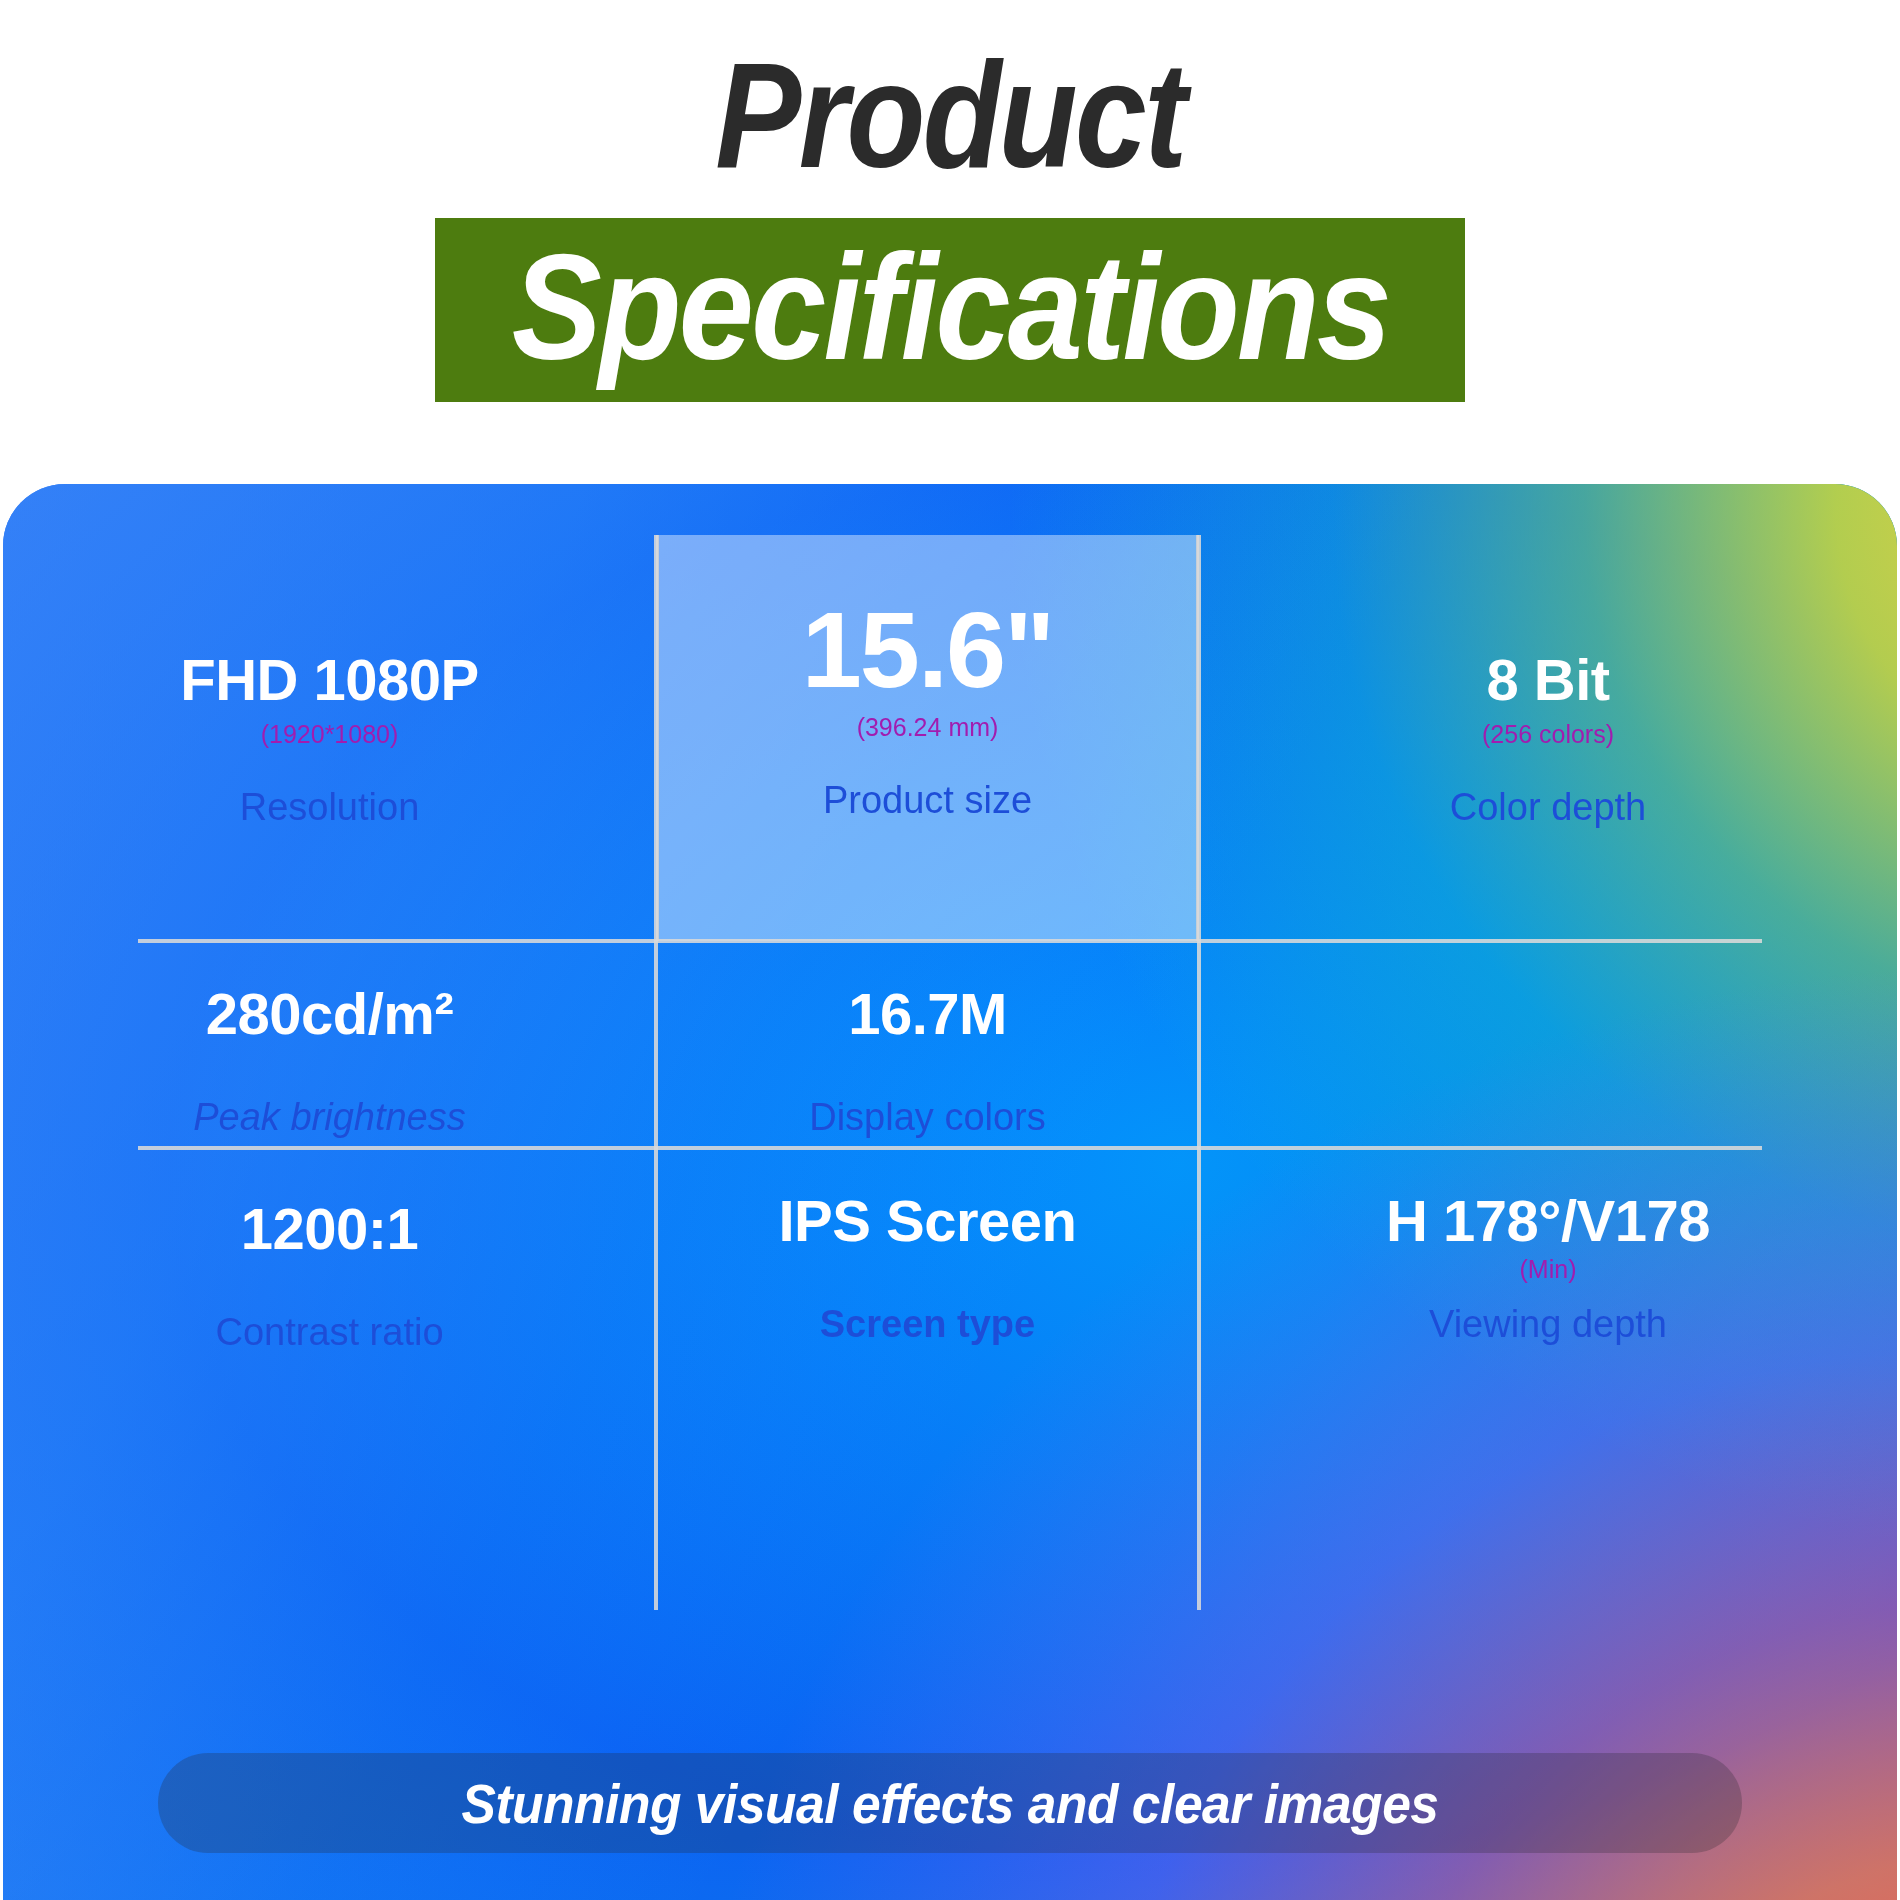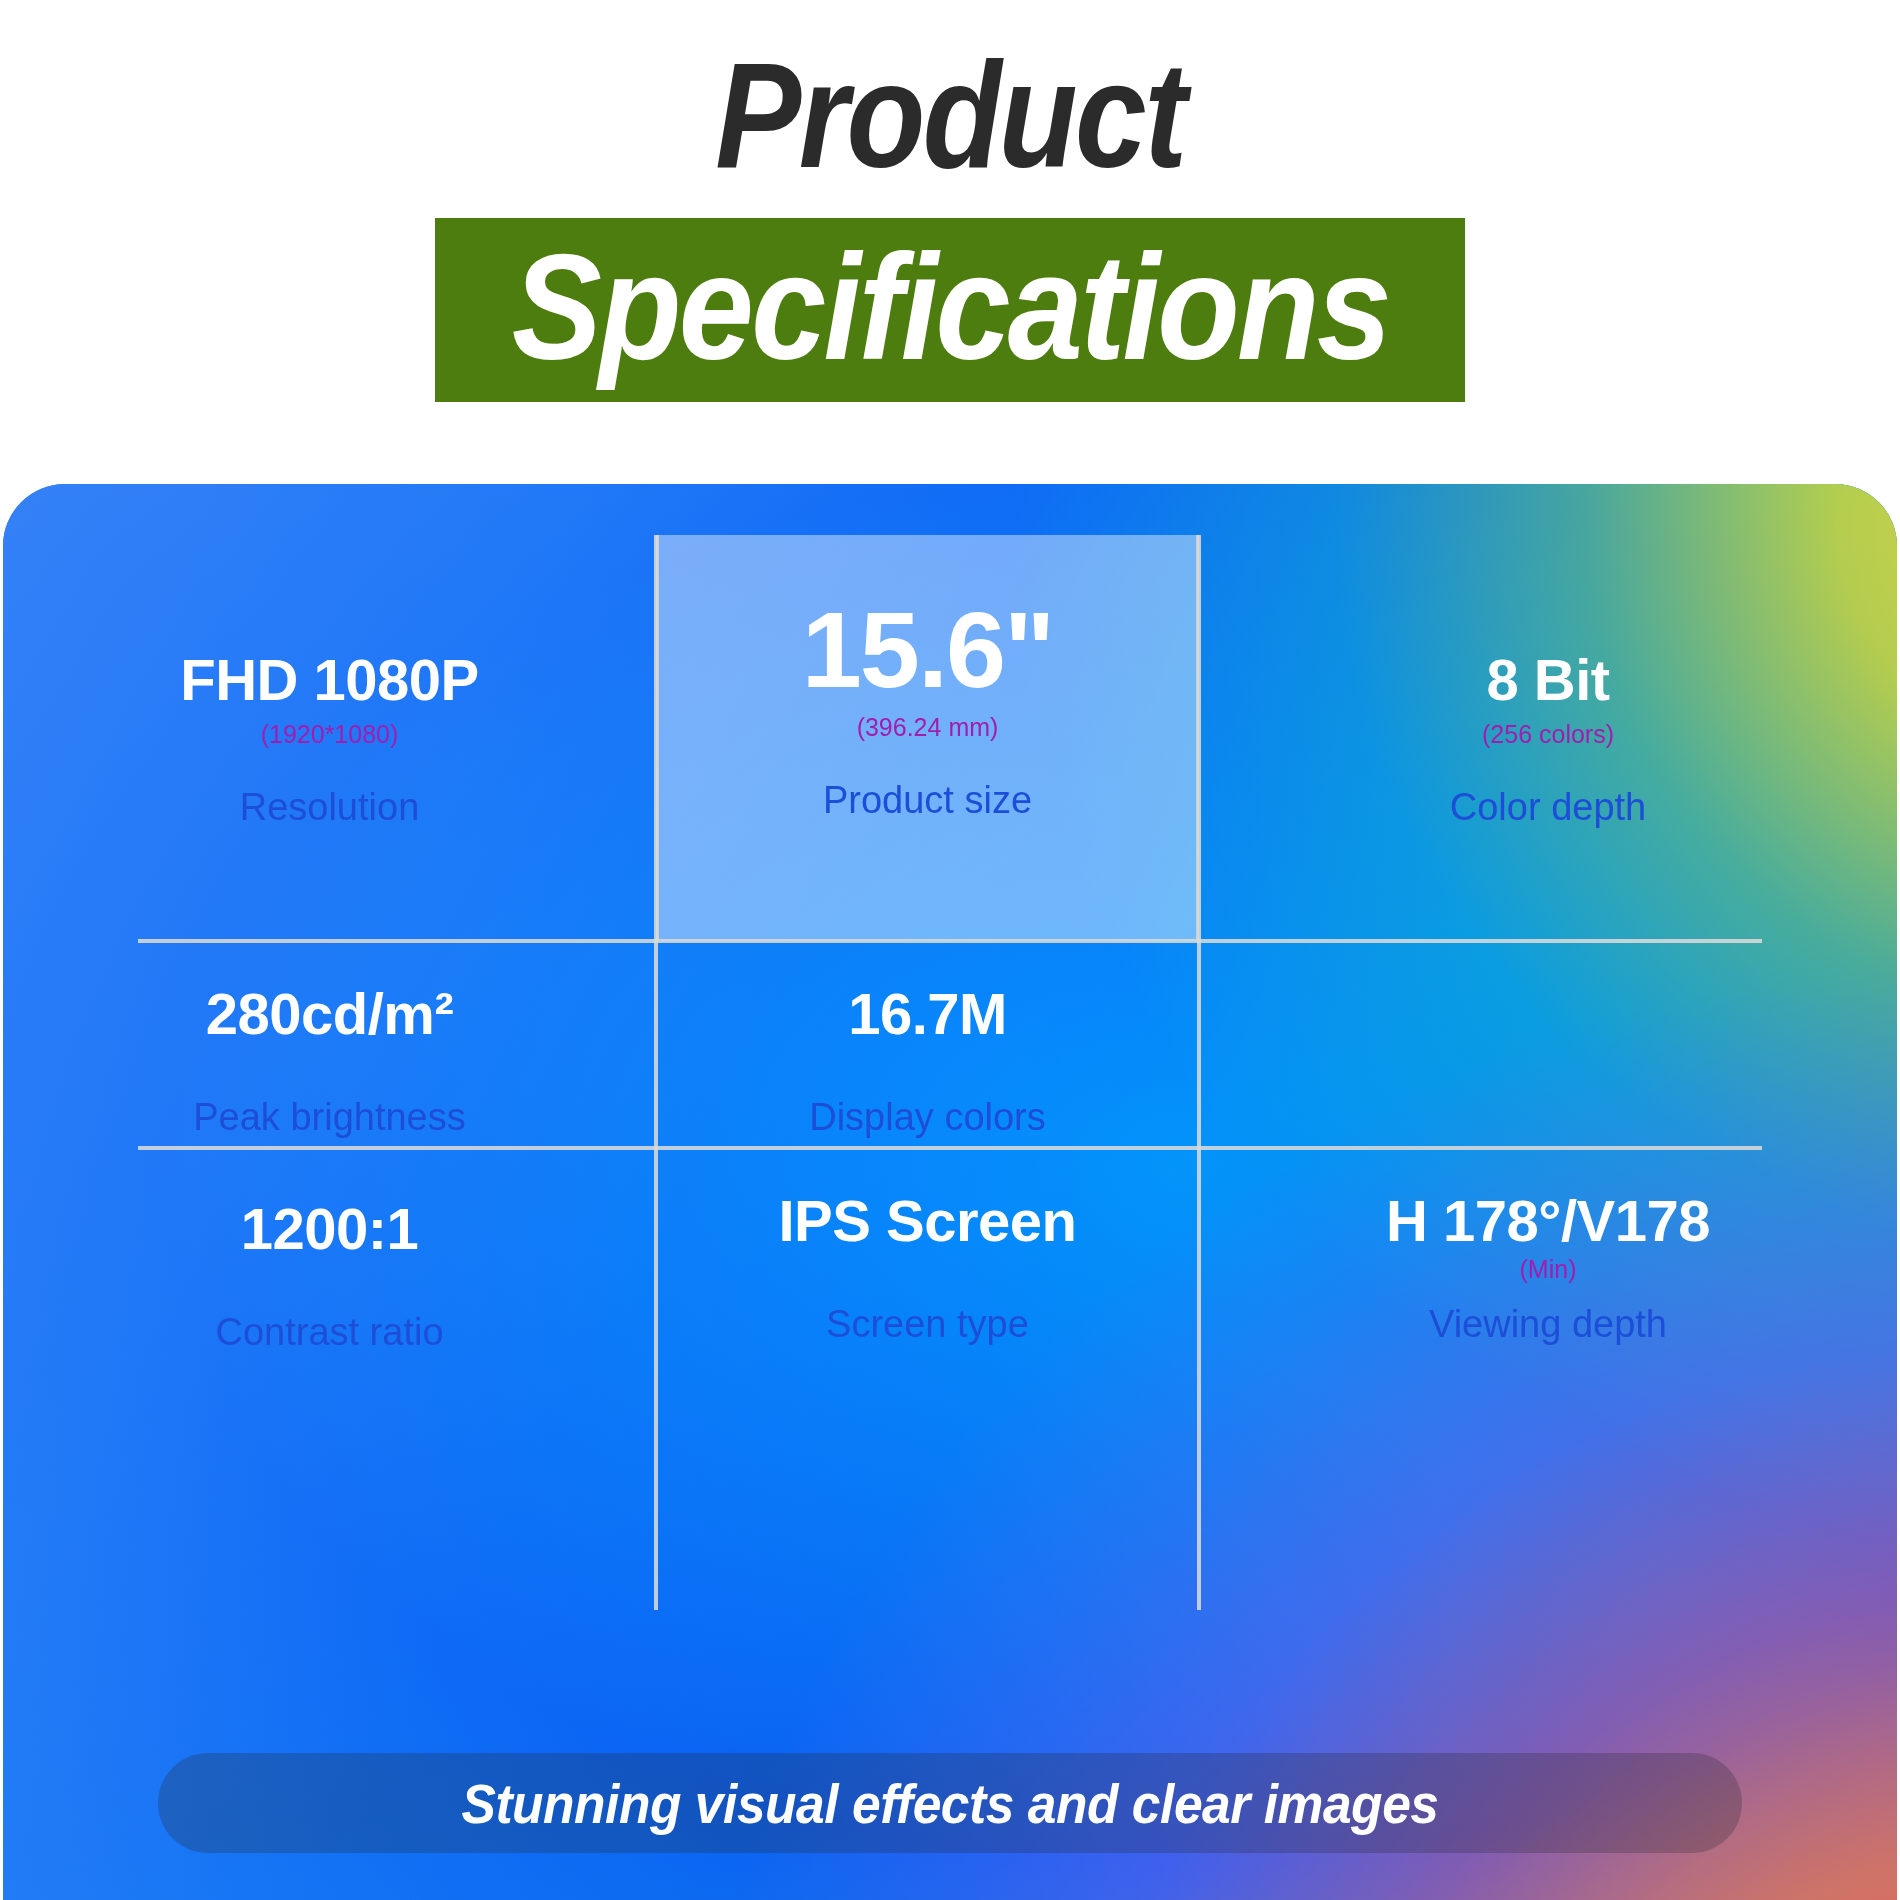--- a/index.html
+++ b/index.html
@@ -227,21 +227,21 @@
     <div class="cell-inner" style="top:166px;">
       <div class="val">8 Bit</div>
       <div class="sub">(256 colors)</div>
       <div class="label" style="margin-top:36px;">Color depth</div>
     </div>
   </div>
 
   <div class="cell" style="position:absolute; left:0px; top:457px; width:653px; height:207px;">
     <div class="cell-inner" style="top:43px;">
       <div class="val">280cd/m²</div>
-      <div class="label" style="margin-top:50px;">Peak brightness</div>
+      <div class="label" style="margin-top:50px;font-style:italic;">Peak brightness</div>
     </div>
   </div>
 
   <div class="cell" style="position:absolute; left:653px; top:457px; width:543px; height:207px;">
     <div class="cell-inner" style="top:43px;">
       <div class="val">16.7M</div>
       <div class="label" style="margin-top:50px;">Display colors</div>
     </div>
   </div>
 
@@ -249,21 +249,21 @@
   <div class="cell" style="position:absolute; left:0px; top:664px; width:653px; height:207px;">
     <div class="cell-inner" style="top:51px;">
       <div class="val">1200:1</div>
       <div class="label" style="margin-top:50px;">Contrast ratio</div>
     </div>
   </div>
 
   <div class="cell" style="position:absolute; left:653px; top:664px; width:543px; height:207px;">
     <div class="cell-inner" style="top:43px;">
       <div class="val">IPS Screen</div>
-      <div class="label" style="margin-top:50px;">Screen type</div>
+      <div class="label" style="margin-top:50px;font-weight:bold;">Screen type</div>
     </div>
   </div>
 
   <div class="cell" style="position:absolute; left:1196px; top:664px; width:698px; height:207px;">
     <div class="cell-inner" style="top:43px;">
       <div class="val">H 178°/V178</div>
       <div class="sub" style="margin-top:2px;">(Min)</div>
       <div class="label" style="margin-top:18px;">Viewing depth</div>
     </div>
   </div>

